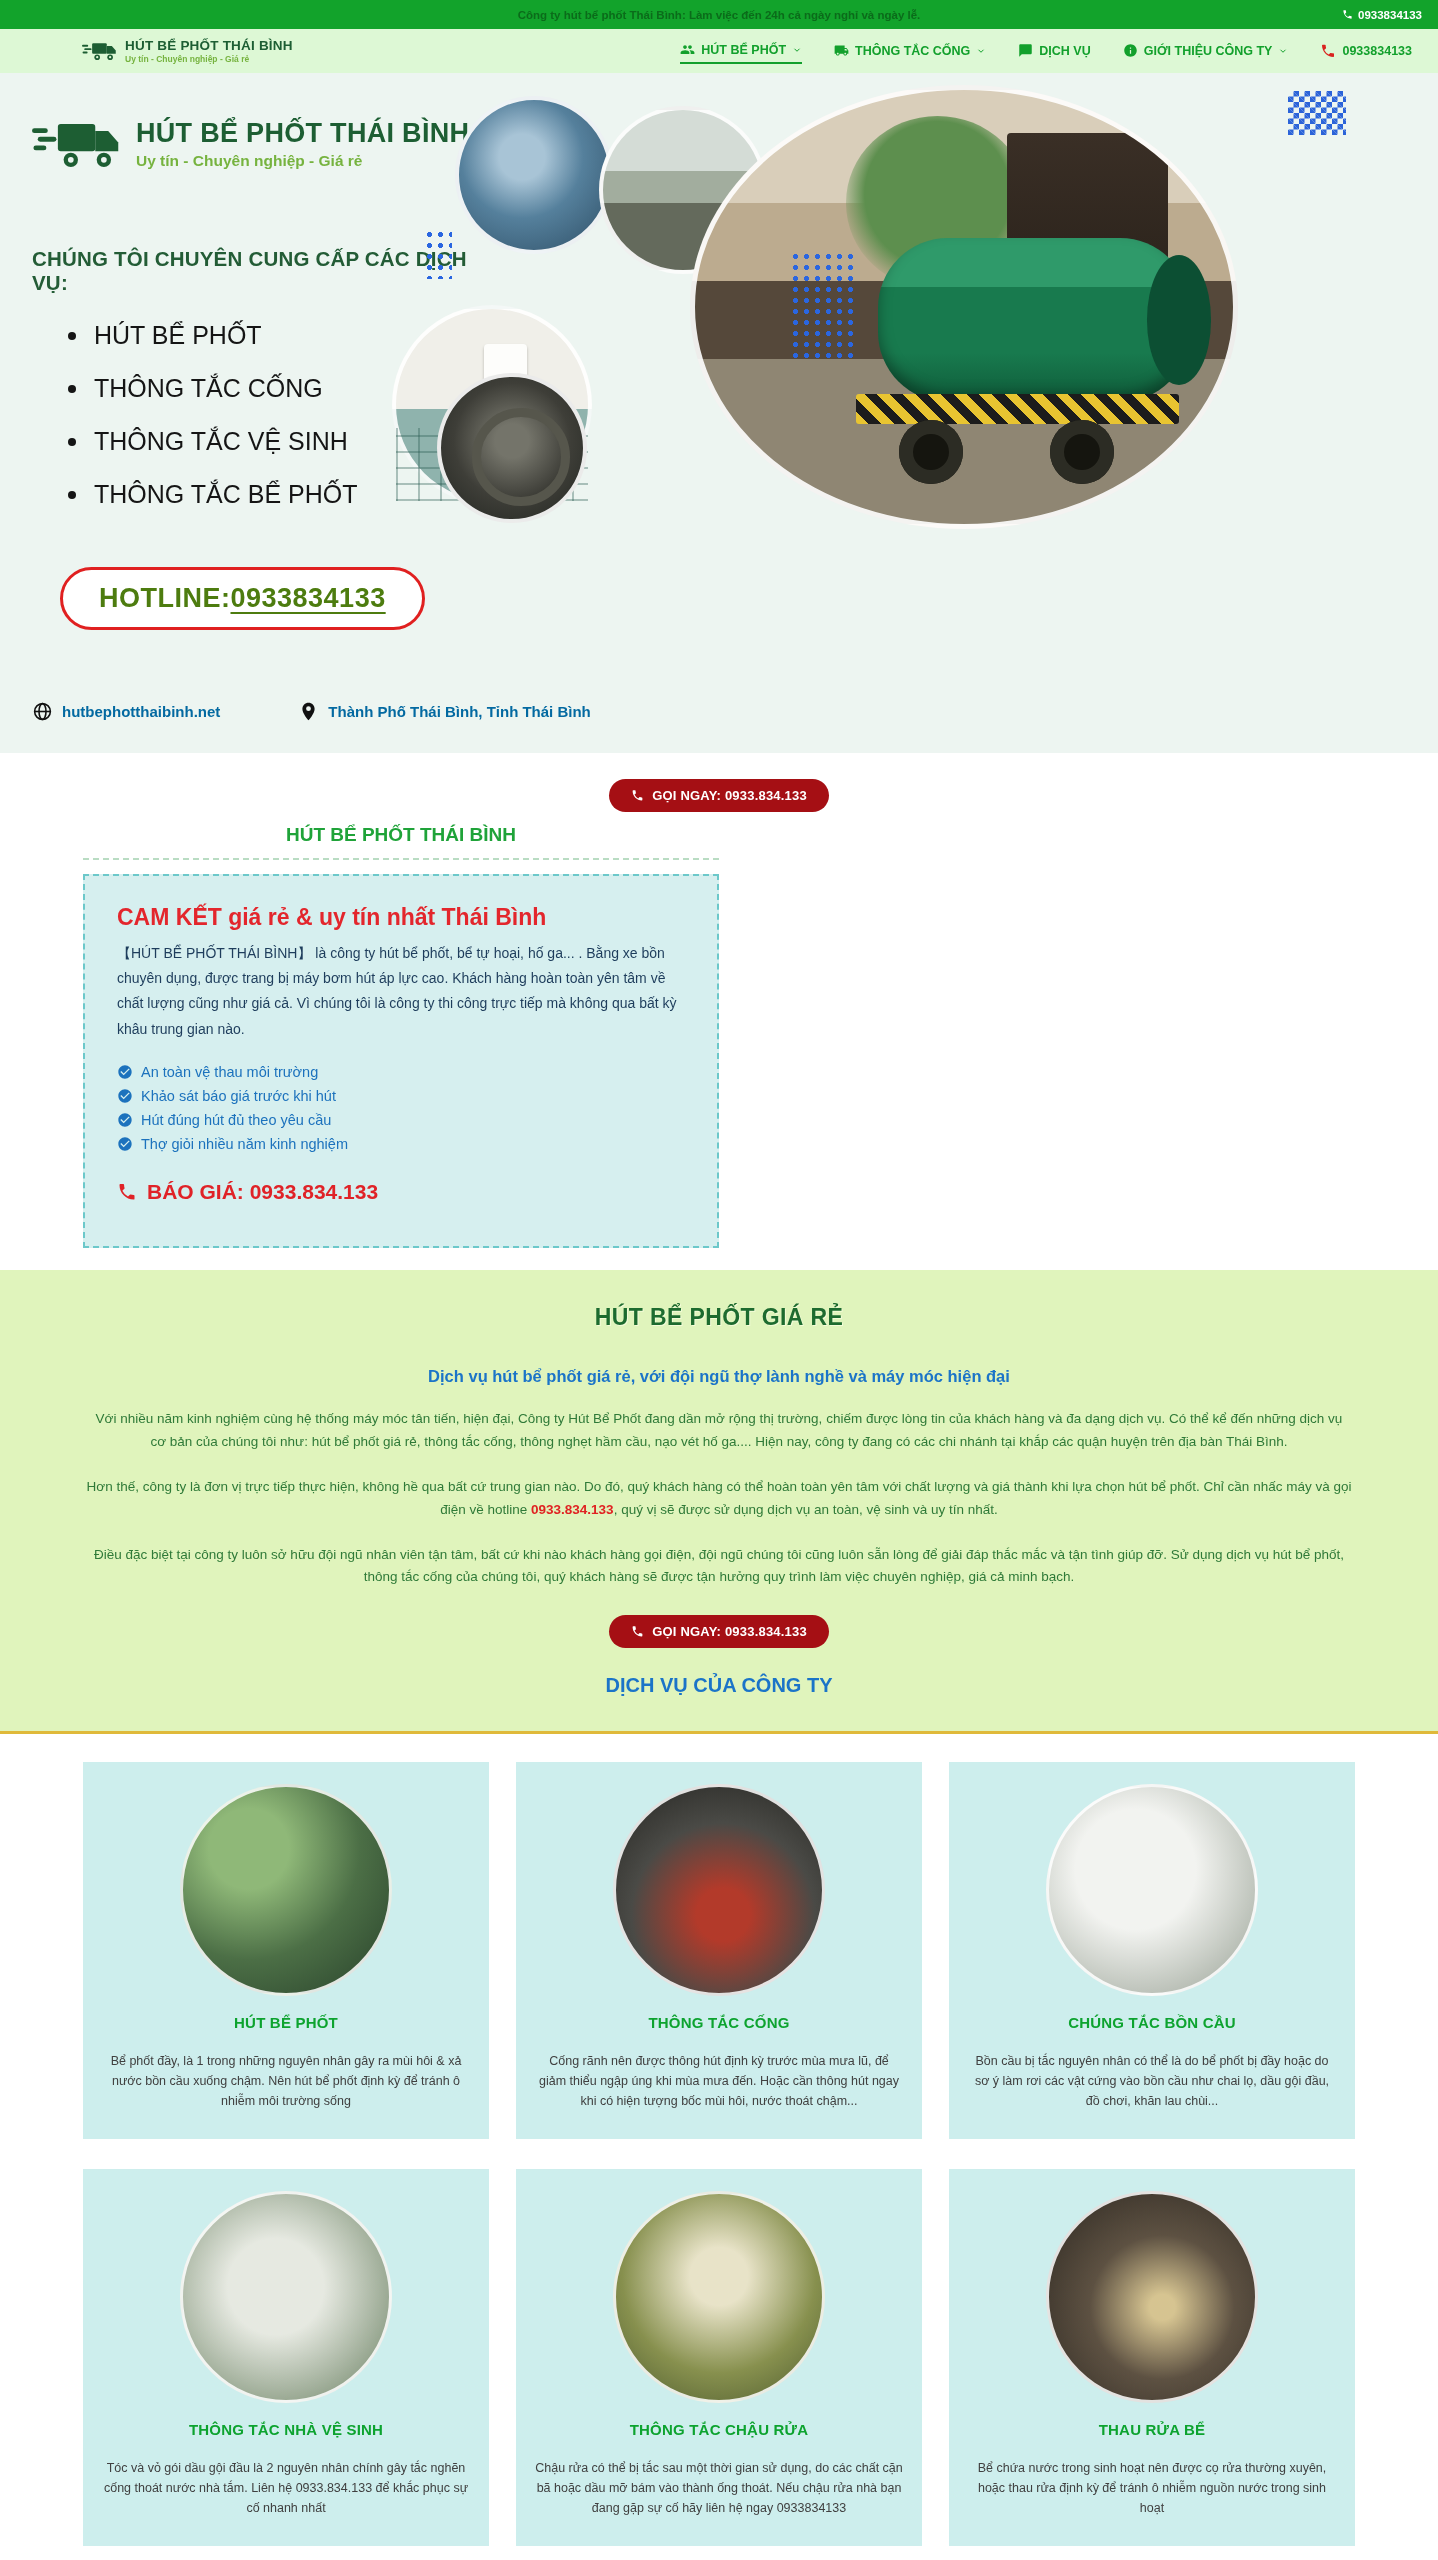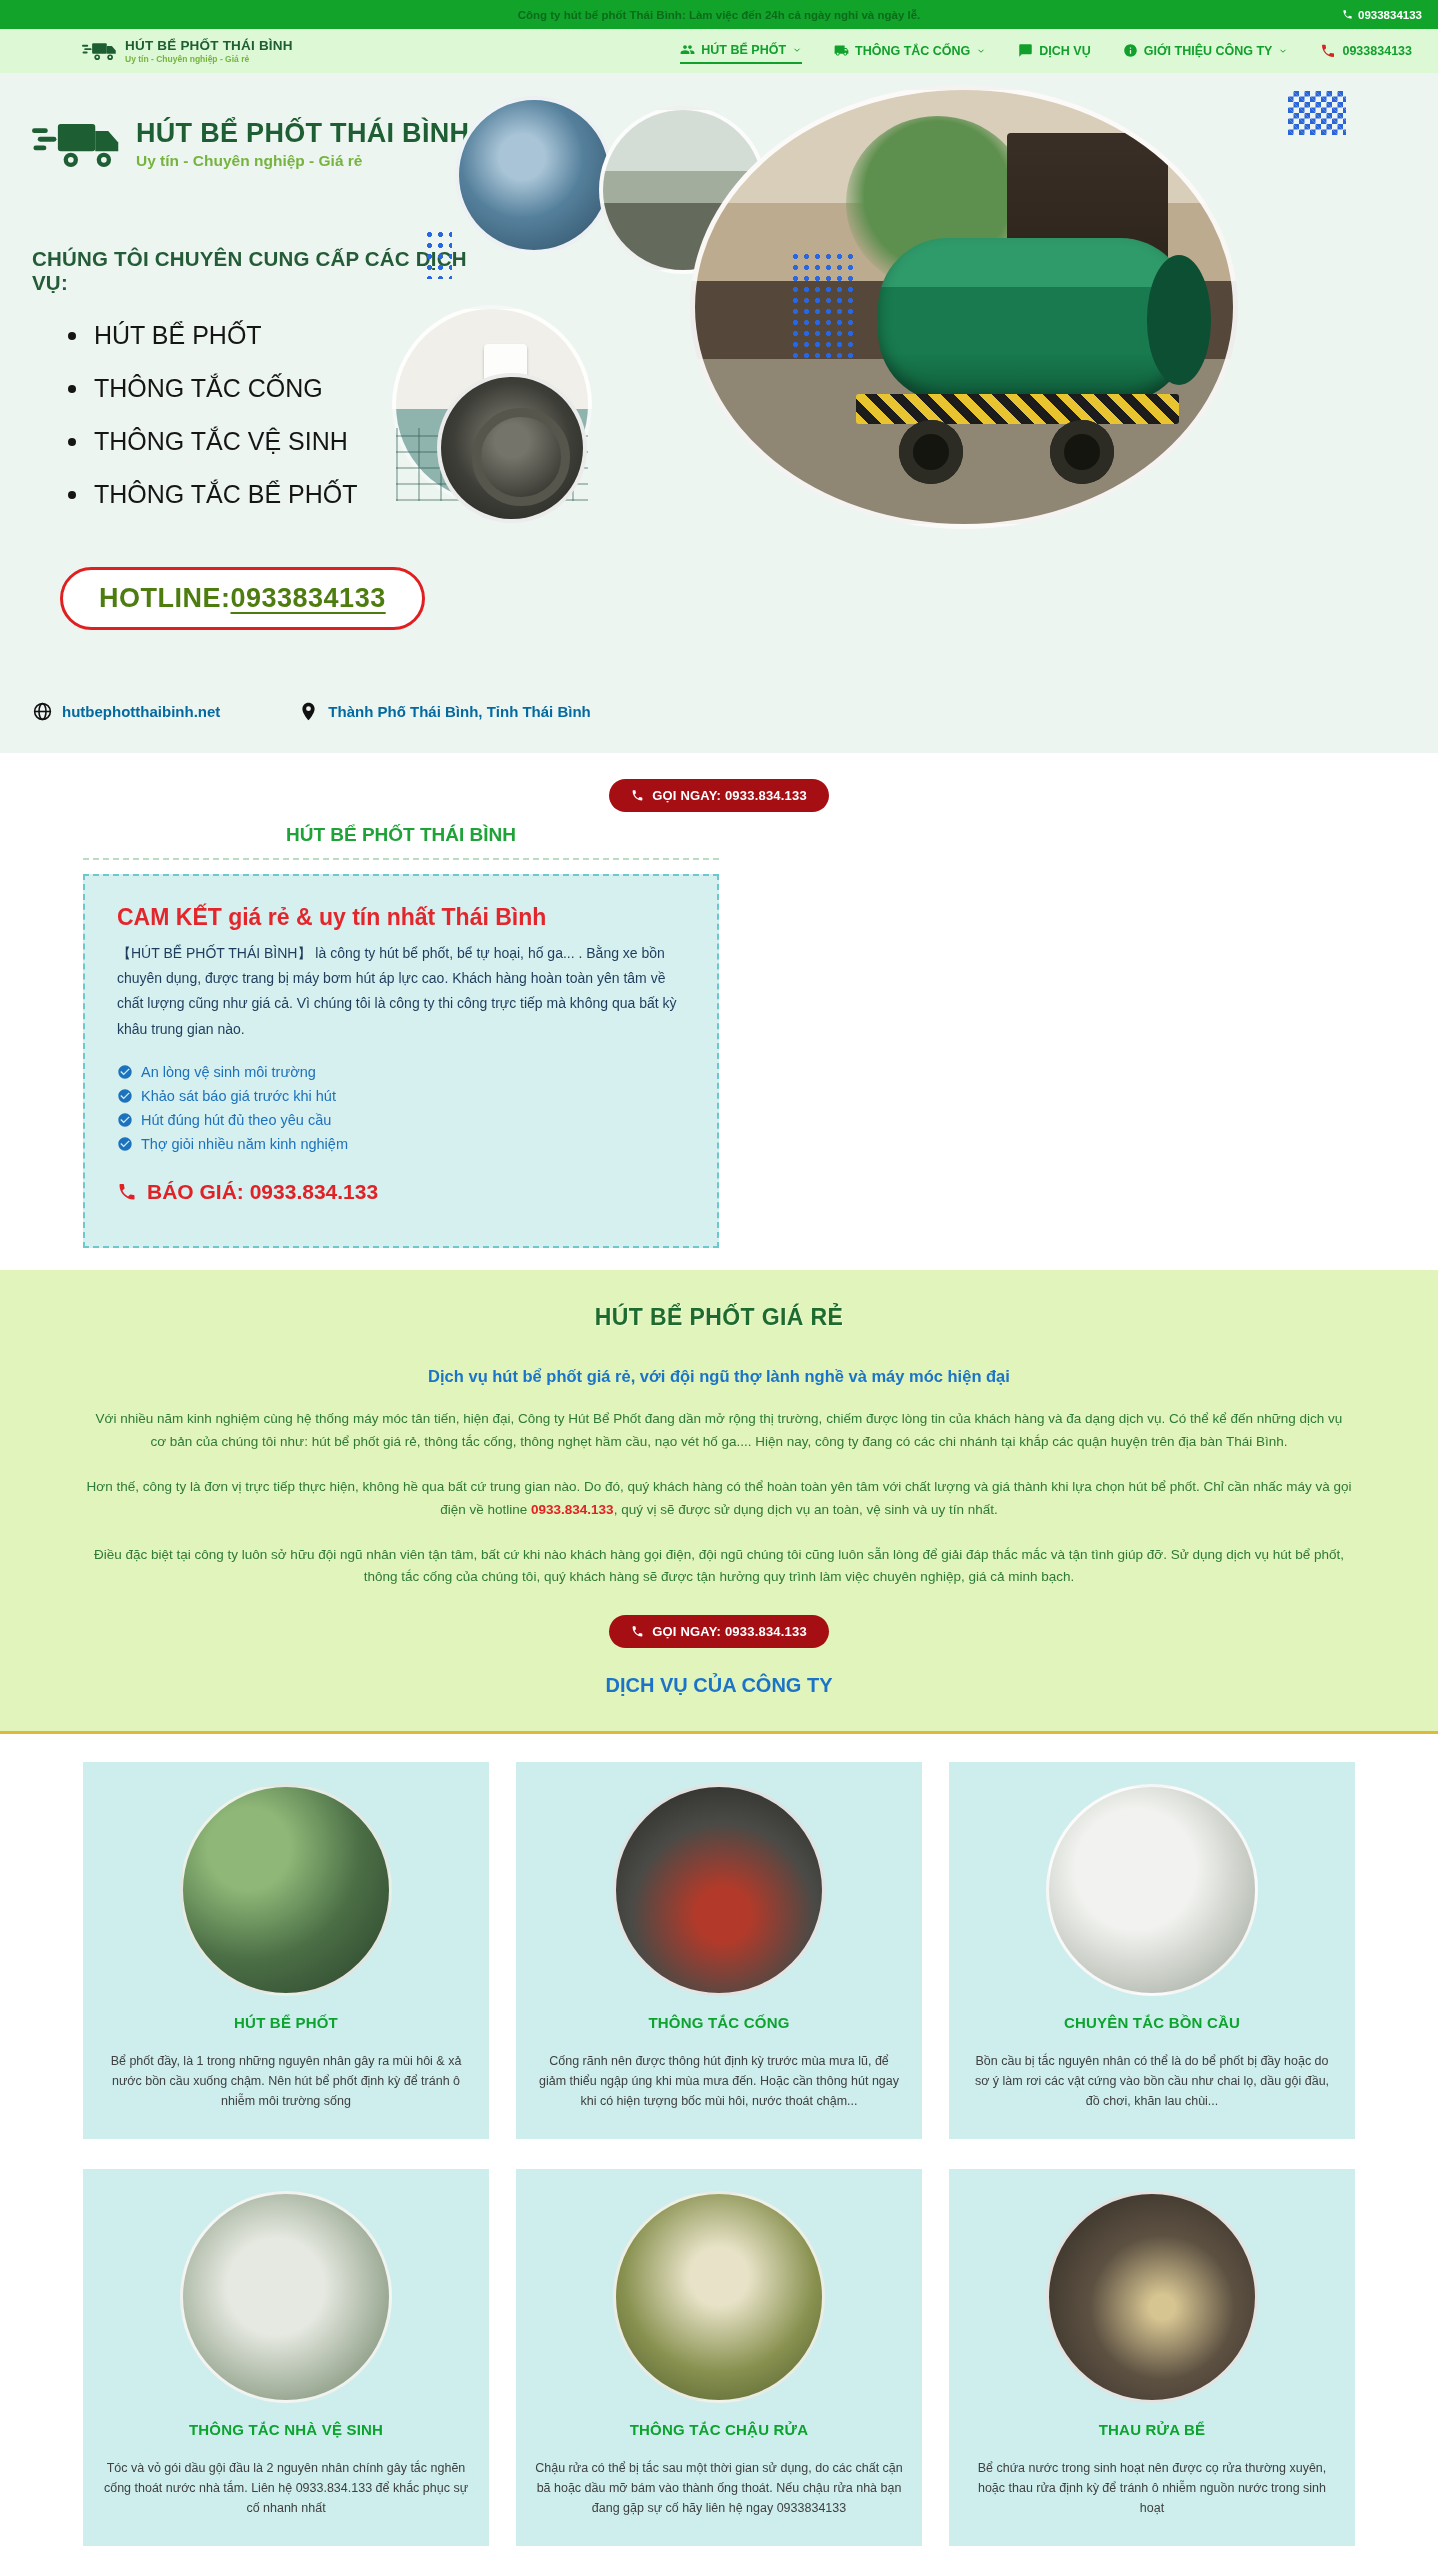--- a/index.html
+++ b/index.html
@@ -291,21 +291,21 @@
   <div class="about-col-left">
     <div class="col-heading">HÚT BỂ PHỐT THÁI BÌNH</div>
     <div class="commit-box">
       <div class="commit-title">CAM KẾT giá rẻ &amp; uy tín nhất Thái Bình</div>
       <div class="commit-body">【HÚT BỂ PHỐT THÁI BÌNH】 là công ty hút bể phốt, bể tự hoại, hố ga... . Bằng xe bồn chuyên dụng, được trang bị máy bơm hút áp lực cao. Khách hàng hoàn toàn yên tâm về chất lượng cũng như giá cả. Vì chúng tôi là công ty thi công trực tiếp mà không qua bất kỳ khâu trung gian nào.</div>
       <ul class="checklist">
         <li>
           <svg viewBox="0 0 24 24">
               <path d="M12 2C6.48 2 2 6.48 2 12s4.48 10 10 10 10-4.48 10-10S17.52 2 12 2zm-2 15-5-5 1.41-1.41L10 14.17l7.59-7.59L19 8l-9 9z"></path>
             </svg>
-          <span>An lòng vệ sinh môi trường</span>
+          <span>An toàn vệ thau môi trường</span>
         </li>
         <li>
           <svg viewBox="0 0 24 24">
               <path d="M12 2C6.48 2 2 6.48 2 12s4.48 10 10 10 10-4.48 10-10S17.52 2 12 2zm-2 15-5-5 1.41-1.41L10 14.17l7.59-7.59L19 8l-9 9z"></path>
             </svg>
           <span>Khảo sát báo giá trước khi hút</span>
         </li>
         <li>
           <svg viewBox="0 0 24 24">
               <path d="M12 2C6.48 2 2 6.48 2 12s4.48 10 10 10 10-4.48 10-10S17.52 2 12 2zm-2 15-5-5 1.41-1.41L10 14.17l7.59-7.59L19 8l-9 9z"></path>
@@ -353,21 +353,21 @@
     <h3 class="card-title">HÚT BỂ PHỐT</h3>
     <p class="card-body">Bể phốt đầy, là 1 trong những nguyên nhân gây ra mùi hôi &amp; xả nước bồn cầu xuống chậm. Nên hút bể phốt định kỳ để tránh ô nhiễm môi trường sống</p>
   </article>
   <article class="card">
     <div class="card-photo p2"></div>
     <h3 class="card-title">THÔNG TẮC CỐNG</h3>
     <p class="card-body">Cống rãnh nên được thông hút định kỳ trước mùa mưa lũ, để giảm thiểu ngập úng khi mùa mưa đến. Hoặc cần thông hút ngay khi có hiện tượng bốc mùi hôi, nước thoát chậm...</p>
   </article>
   <article class="card">
     <div class="card-photo p3"></div>
-    <h3 class="card-title">CHUYÊN TẮC BỒN CẦU</h3>
+    <h3 class="card-title">CHÚNG TẮC BỒN CẦU</h3>
     <p class="card-body">Bồn cầu bị tắc nguyên nhân có thể là do bể phốt bị đầy hoặc do sơ ý làm rơi các vật cứng vào bồn cầu như chai lọ, dầu gội đầu, đồ chơi, khăn lau chùi...</p>
   </article>
   <article class="card">
     <div class="card-photo p4"></div>
     <h3 class="card-title">THÔNG TẮC NHÀ VỆ SINH</h3>
     <p class="card-body">Tóc và vỏ gói dầu gội đầu là 2 nguyên nhân chính gây tắc nghẽn cống thoát nước nhà tắm. Liên hệ 0933.834.133 để khắc phục sự cố nhanh nhất</p>
   </article>
   <article class="card">
     <div class="card-photo p5"></div>
     <h3 class="card-title">THÔNG TẮC CHẬU RỬA</h3>

